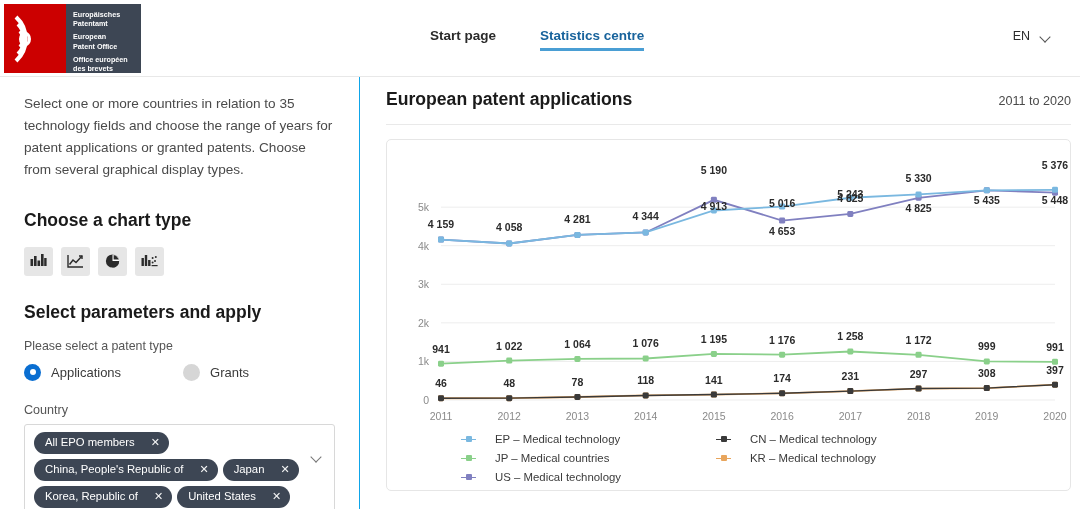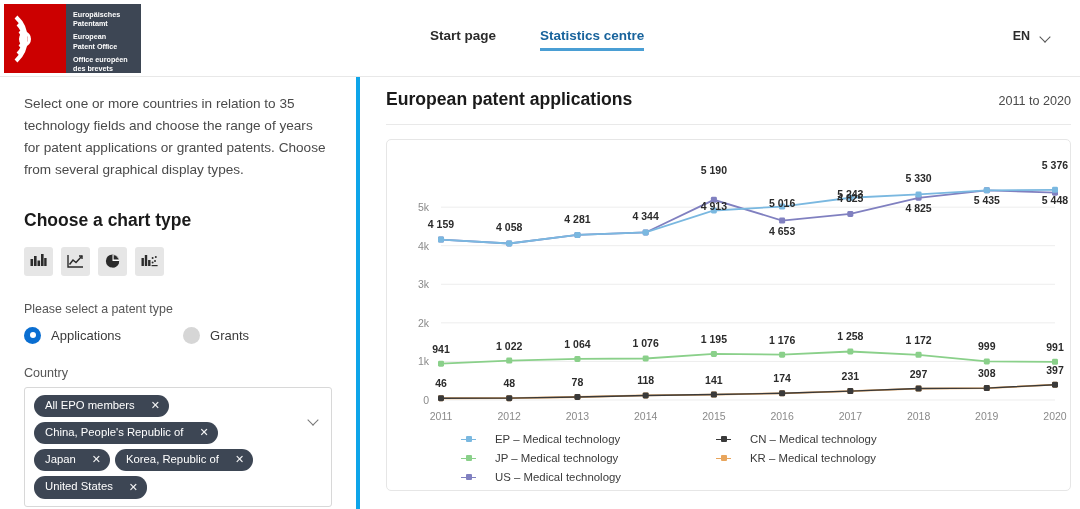--- a/index.html
+++ b/index.html
@@ -56,42 +56,42 @@
     display: inline-block;
   }
   .nav a.active {
     color: #18639c;
     border-bottom: 3px solid #4a9ed4;
   }
 
   .lang {
     position: absolute; right: 28px; top: 29px;
     display: flex; align-items: center; gap: 11px;
-    font-size: 12.5px; font-weight: bold; color: #2b2b2b;
+    font-size: 12.5px; font-weight: normal; color: #2b2b2b;
   }
   .chev {
     width: 11px; height: 7px;
     display: inline-block;
     position: relative;
   }
   .chev::before {
     content: "";
     position: absolute; left: 0; top: 0;
     width: 7px; height: 7px;
     border-right: 1.6px solid #555;
     border-bottom: 1.6px solid #555;
     transform: rotate(45deg);
   }
 
   
   .left {
     position: absolute; left: 0; top: 77px;
     width: 360px; height: 432px;
     background: #ffffff;
-    border-right: 4px solid #0ea5e9;
+    border-right: 1px solid #0ea5e9;
     padding: 16px 24px 0 24px;
   }
   .intro {
     font-size: 13.6px;
     line-height: 1.63;
     color: #4a4a4a;
     margin: 0 0 28px 0;
     max-width: 310px;
   }
   .h2 {
@@ -294,20 +294,21 @@
         <circle cx="11.6" cy="5" r="1"></circle>
             <circle cx="14" cy="8" r="1"></circle>
             <circle cx="11.6" cy="9.6" r="1"></circle>
         <circle cx="14.8" cy="4" r="1"></circle>
             <rect x="10.6" y="12" width="6" height="1.2"></rect>
       </g>
         </svg>
     </div>
   </div>
 
+  <h2 class="h2">Select parameters and apply</h2>
 
   <p class="field-label">Please select a patent type</p>
 
   <div class="radios">
     <label class="radio on">
       <span class="dot"></span>
       <span class="lbl">Applications</span>
     </label>
     <label class="radio">
       <span class="dot"></span>
@@ -479,21 +480,21 @@
             <i style="background:#3a3a3a"></i>
             <b style="background:#3a3a3a"></b>
           </span>
         <span>CN – Medical technology</span>
       </div>
       <div class="legend-item">
         <span class="lg-mark">
             <i style="background:#8ad08a"></i>
             <b style="background:#8ad08a"></b>
           </span>
-        <span>JP – Medical technology</span>
+        <span>JP – Medical countries</span>
       </div>
       <div class="legend-item">
         <span class="lg-mark">
             <i style="background:#e8a55c"></i>
             <b style="background:#e8a55c"></b>
           </span>
         <span>KR – Medical technology</span>
       </div>
       <div class="legend-item">
         <span class="lg-mark">

